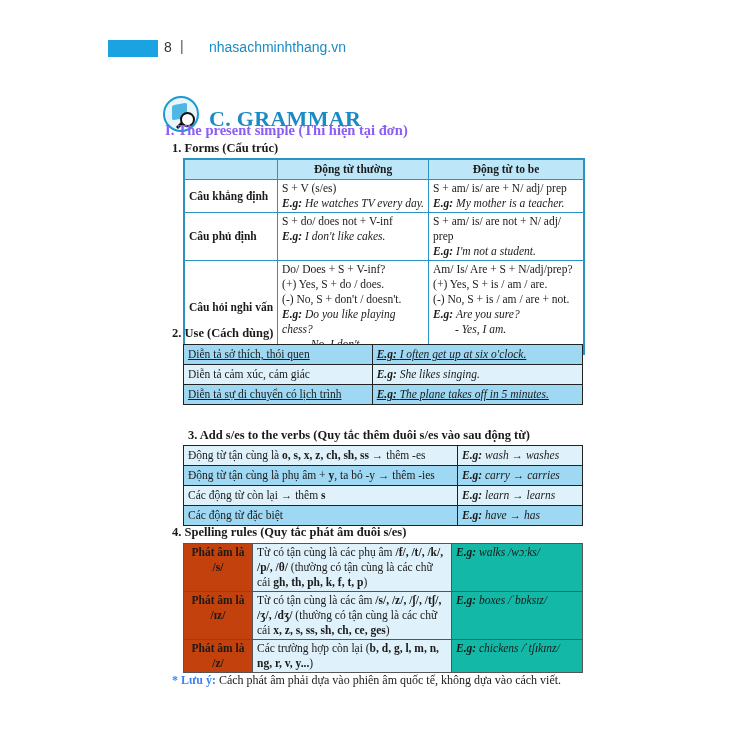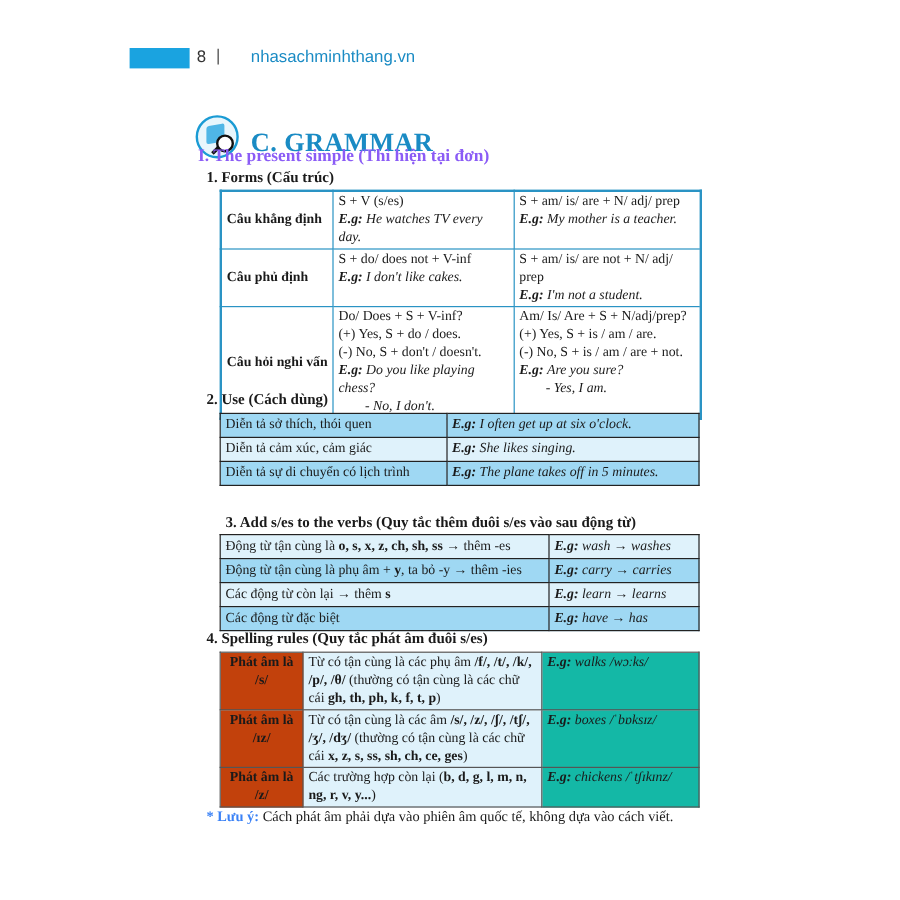--- a/index.html
+++ b/index.html
@@ -28,21 +28,21 @@
   
   .t-forms { left:183px; top:158px; width:402px; border:2px solid #2a93c4; }
   .t-forms td, .t-forms th { border:1px solid #2a93c4; }
   .t-forms th { background:#bde6f8; font-weight:bold; text-align:center; padding:2px 4px; }
   .t-forms td.rowhead { font-weight:bold; vertical-align:middle; white-space:nowrap; }
 
   
   .t-use { left:183px; top:344px; width:400px; border:1.5px solid #222; }
   .t-use td { border:1px solid #222; padding:2px 4px; }
   .t-use tr.light td { background:#dff2fb; }
-  .t-use tr.dark td { background:#9fd8f3; }
+  .t-use tr.dark td { background:#9fd8f3;text-decoration:underline; }
 
   
   .t-add { left:183px; top:445px; width:400px; border:1.5px solid #222; }
   .t-add td { border:1px solid #222; padding:2px 4px; }
   .t-add tr.light td { background:#dff2fb;margin-top:19px; }
   .t-add tr.dark td { background:#9fd8f3; }
 
   
   .t-spell { left:183px; top:543px; width:400px; border:1.5px solid #555; }
   .t-spell td { border:1px solid #555; padding:1px 4px; }
@@ -68,20 +68,25 @@
       <div class="lens"></div>
       <div class="handle"></div>
   </div>
   <div class="grammar-title">C. GRAMMAR</div>
 </div>
 <div class="sec-title">I. The present simple (Thì hiện tại đơn)</div>
 
 <div class="sub-title" style="left:172px;top:141px;">1. Forms (Cấu trúc)</div>
 <table class="t-forms">
   <tbody>
+      <tr>
+    <th style="width:82px;"></th>
+    <th style="width:142px;">Động từ thường</th>
+    <th>Động từ to be</th>
+  </tr>
   <tr>
     <td class="rowhead">Câu khẳng định</td>
     <td>
       <div>S + V (s/es)</div>
       <div><span class="egb">E.g:</span> <em>He watches TV every day.</em></div>
     </td>
     <td>
       <div>S + am/ is/ are + N/ adj/ prep</div>
       <div><span class="egb">E.g:</span> <em>My mother is a teacher.</em></div>
     </td>

